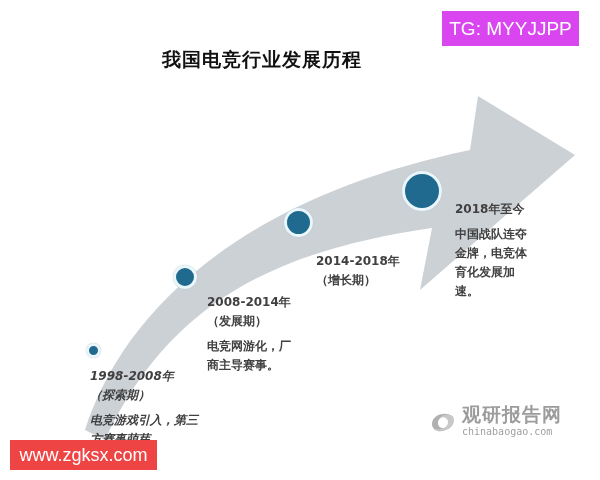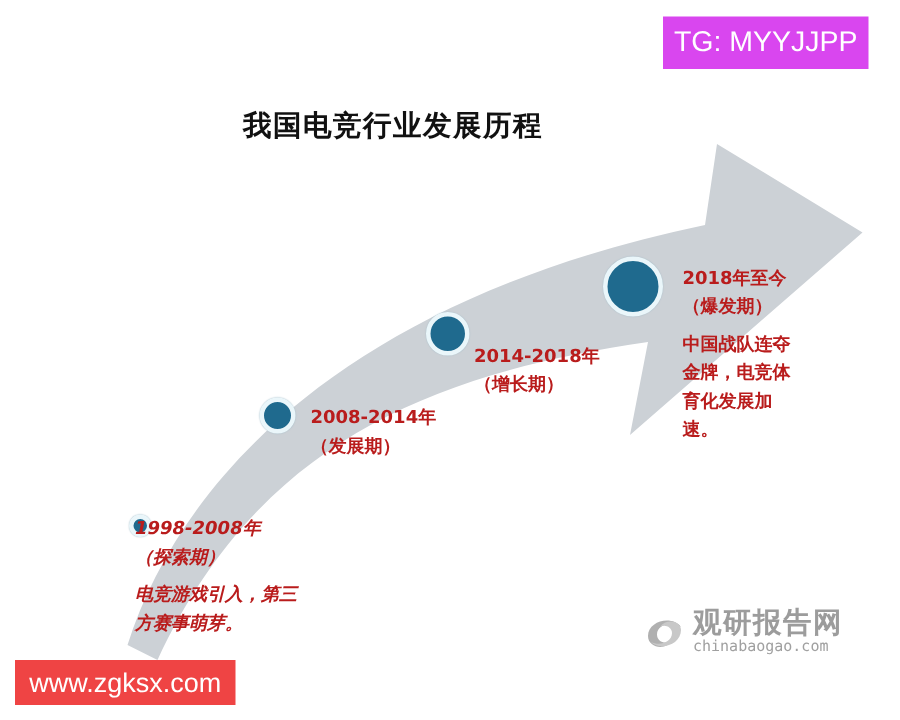--- a/index.html
+++ b/index.html
@@ -5,42 +5,42 @@
     html, body { margin: 0; padding: 0; }
     body {
       width: 600px; height: 480px; position: relative; overflow: hidden;
       background: #ffffff;
       font-family: "DejaVu Sans", "Liberation Sans", sans-serif;
       color: #111;
     }
     .title {
       position: absolute; left: 0; width: 524px; top: 47px;
       text-align: center; font-family: "DejaVu Serif", "Liberation Serif", serif;
-      font-size: 19px; font-weight: bold; letter-spacing: 1px; color: #111; margin-top: 24px;
+      font-size: 19px; font-weight: bold; letter-spacing: 1px; color: #111;
     }
     .tg-badge {
       position: absolute; left: 442px; top: 11px; width: 137px; height: 35px;
       background: #d946ef; color: #fff;
       font-family: "Liberation Sans", sans-serif; font-size: 19px;
       line-height: 35px; text-align: center;
     }
     .url-badge {
       position: absolute; left: 10px; top: 440px; width: 147px; height: 30px;
       background: #ef4444; color: #fff;
       font-family: "Liberation Sans", sans-serif; font-size: 18px;
       line-height: 30px; text-align: center;
     }
     svg.arrow { position: absolute; left: 0; top: 0; }
     .dot {
       position: absolute; border-radius: 50%;
       background: #1f6a8e; border: 3px solid #eaf6fa;
       box-shadow: 0 0 1px #9fb9c6;
       box-sizing: border-box;
     }
-    .stage { position: absolute; font-weight: bold; color: #b91c1c; }
+    .stage { position: absolute; font-weight: bold; color: #404040; margin-top: 24px; }
     .stage .period { font-size: 12px; line-height: 19px; white-space: nowrap; }
     .stage .phase { font-size: 12px; line-height: 19px; white-space: nowrap; }
     .stage .desc { font-size: 12px; line-height: 19px; margin-top: 6px; }
     .logo {
       position: absolute; left: 428px; top: 402px; width: 150px; height: 40px;
       color: #a8a8a8;
     }
     .logo .logo-cn {
       position: absolute; left: 34px; top: 0px; font-size: 19px; font-weight: bold;
       letter-spacing: 1px; color: #9c9c9c;
@@ -75,30 +75,30 @@
 
 <div class="stage" style="left:90px; top:343px; width:150px;font-style:italic;">
   <div class="period">1998-2008年</div>
   <div class="phase">（探索期）</div>
   <div class="desc" style="width:110px;">电竞游戏引入，第三方赛事萌芽。</div>
 </div>
 
 <div class="stage" style="left:207px; top:269px; width:110px;">
   <div class="period">2008-2014年</div>
   <div class="phase">（发展期）</div>
+  <div class="desc" style="width:90px;">电竞网游化，厂商主导赛事。</div>
 </div>
 
 <div class="stage" style="left:316px; top:228px; width:100px;">
   <div class="period">2014-2018年</div>
   <div class="phase">（增长期）</div>
 </div>
 
 <div class="stage" style="left:455px; top:176px; width:100px;">
   <div class="period">2018年至今</div>
-  <div class="phase">（爆发期）</div>
   <div class="desc" style="width:82px;">中国战队连夺金牌，电竞体育化发展加速。</div>
 </div>
 
 <div class="logo">
   <svg width="30" height="28" viewBox="0 0 30 28">
     <path d="M4 16 C4 6, 20 2, 26 10 C20 6, 10 8, 10 15 C10 20, 16 22, 20 19 C16 26, 4 24, 4 16 Z" fill="#b0b0b0"></path>
     <path d="M26 12 C26 22, 12 26, 6 20 C12 23, 20 20, 20 14 C20 10, 15 8, 12 10 C16 4, 26 6, 26 12 Z" fill="#c8c8c8"></path>
   </svg>
   <div class="logo-cn">观研报告网</div>
   <div class="logo-en">chinabaogao.com</div>

